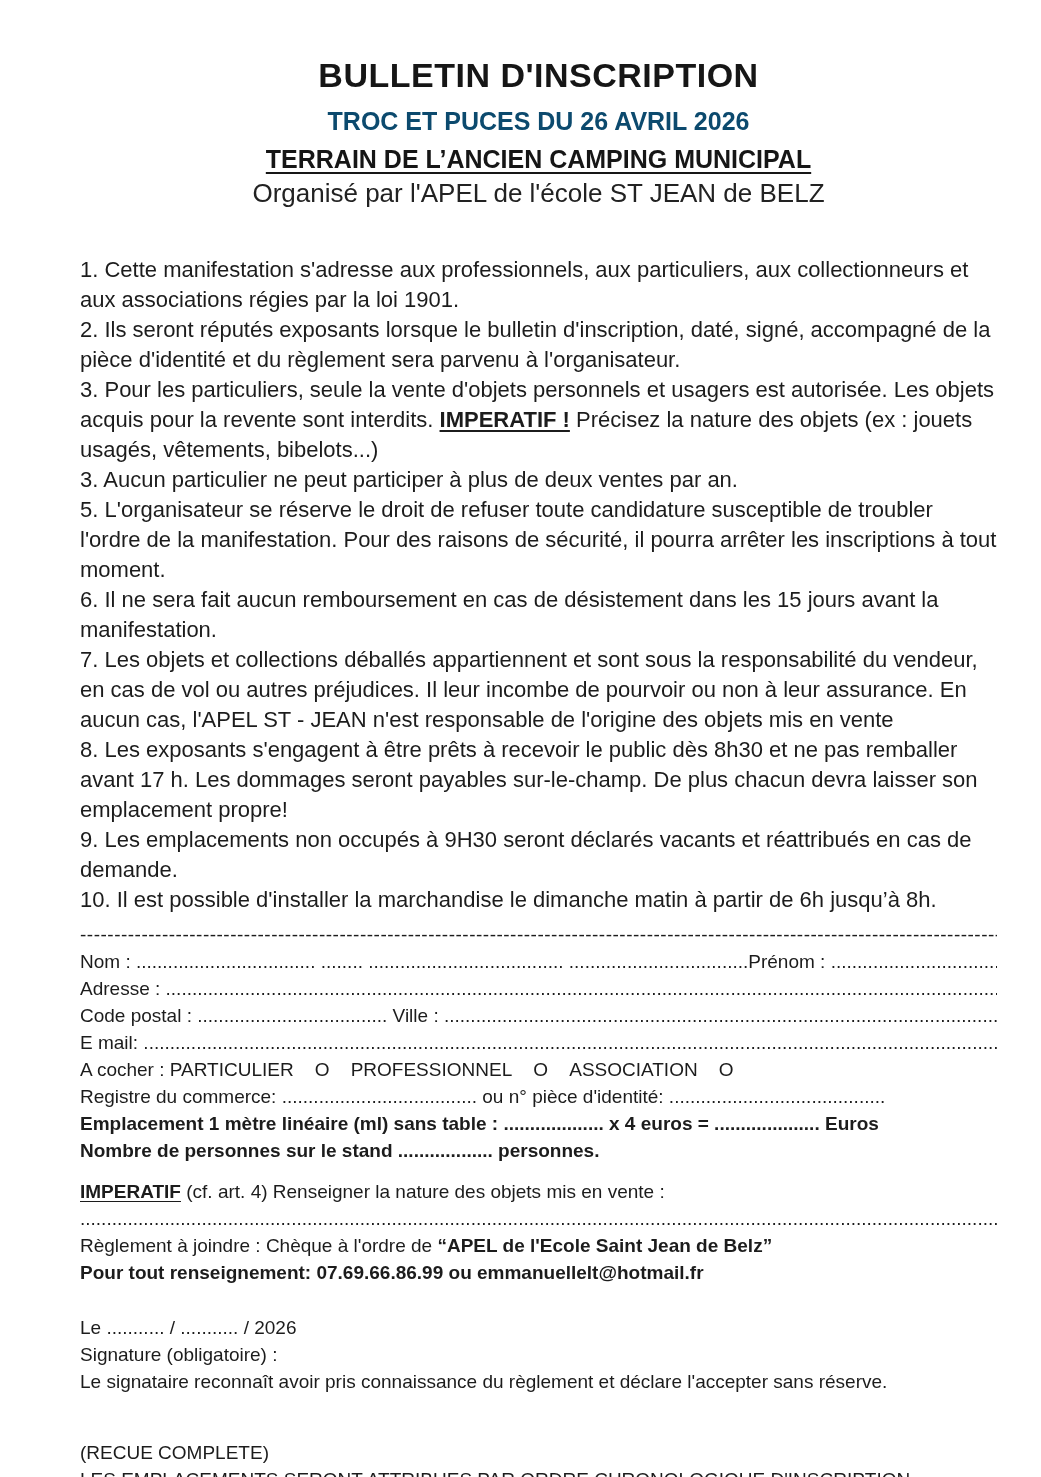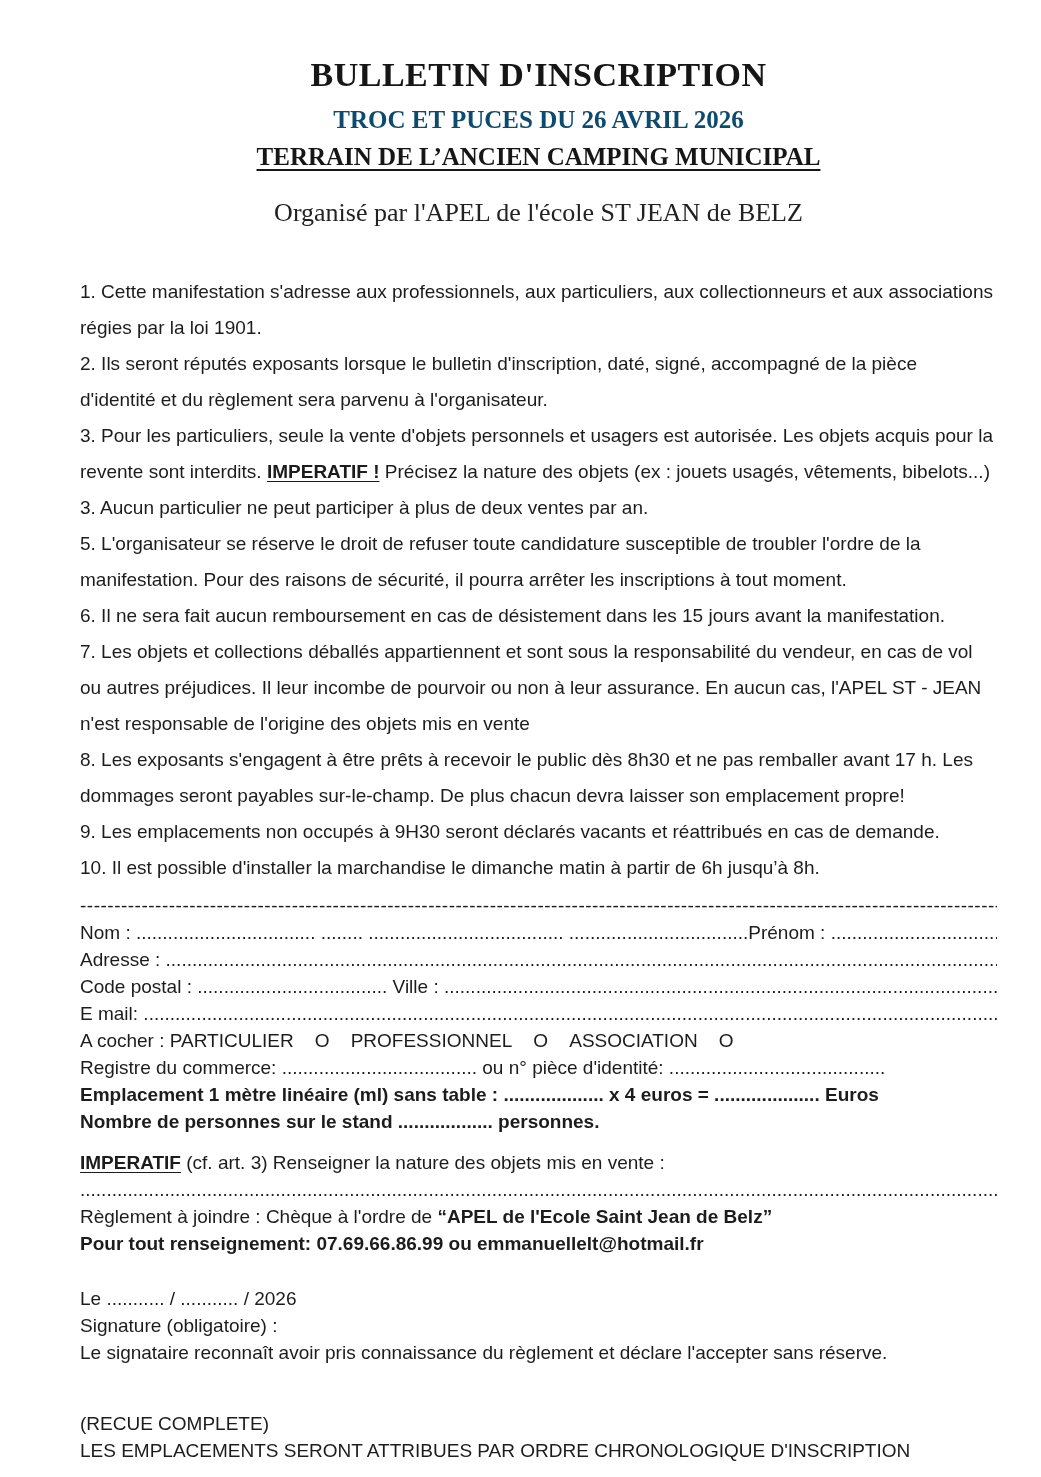--- a/index.html
+++ b/index.html
@@ -8,26 +8,26 @@
     background: #ffffff;
     font-family: "Liberation Sans", sans-serif;
     color: #1c1c1c;
     overflow: hidden;
   }
   .page {
     box-sizing: border-box;
     width: 1041px; height: 1477px;
     padding: 56px 44px 0 80px;
   }
-  .header { text-align: center; margin-bottom: 46px; font-family: Liberation Serif, serif; }
+  .header { text-align: center; margin-bottom: 46px; }
   .t1 { font-size: 34px; font-weight: 700; letter-spacing: 0.5px; margin-bottom: 12px; color: #161616; }
   .t2 { font-size: 25px; font-weight: 700; margin-bottom: 9px; color: #0c4a6e; }
-  .t3 { font-size: 25px; font-weight: 700; text-decoration: underline; text-underline-offset: 4px; margin-bottom: 27px; color: #161616; }
+  .t3 { font-size: 25px; font-weight: 700; text-decoration: underline; text-underline-offset: 4px; margin-bottom: 4px; color: #161616; }
   .t4 { font-size: 26px; font-weight: 400; color: #222; }
-  .rules { font-size: 19px; line-height: 36px; margin-bottom: 6px; }
+  .rules { font-size: 22px; line-height: 30px; margin-bottom: 6px; }
   .rule { margin: 0; }
   .line { font-size: 19px; line-height: 27px; }
   .fill-line { white-space: nowrap; overflow: hidden; }
   .b { font-weight: 700; }
   .u { text-decoration: underline; text-underline-offset: 3px; }
   .bold-line { font-weight: 700; }
   .divider { font-size: 19px; line-height: 27px; letter-spacing: 0.5px; }
   .sp14 { height: 14px; }
   .sp28 { height: 28px; }
   .sp44 { height: 44px; }
@@ -64,21 +64,21 @@
   <div class="line fill-line"><span>Code postal : .................................... Ville : </span><span>......................................................................................................................................................................................................................................</span></div>
   <div class="line fill-line"><span>E mail: </span><span>......................................................................................................................................................................................................................................</span></div>
   <div class="line">A cocher : PARTICULIER&nbsp;&nbsp;&nbsp;&nbsp;O&nbsp;&nbsp;&nbsp;&nbsp;PROFESSIONNEL&nbsp;&nbsp;&nbsp;&nbsp;O&nbsp;&nbsp;&nbsp;&nbsp;ASSOCIATION&nbsp;&nbsp;&nbsp;&nbsp;O</div>
   <div class="line">Registre du commerce: ..................................... ou n° pièce d'identité: .........................................</div>
 
   <div class="line bold-line">Emplacement 1 mètre linéaire (ml) sans table : ................... x 4 euros = .................... Euros</div>
   <div class="line bold-line">Nombre de personnes sur le stand .................. personnes.</div>
 
   <div class="sp14"></div>
 
-  <div class="line"><span class="b u">IMPERATIF</span><span> (cf. art. 3) Renseigner la nature des objets mis en vente :</span></div>
+  <div class="line"><span class="b u">IMPERATIF</span><span> (cf. art. 4) Renseigner la nature des objets mis en vente :</span></div>
   <div class="line fill-line">......................................................................................................................................................................................................................................</div>
 
   <div class="line"><span>Règlement à joindre : Chèque à l'ordre de </span><span class="b">“APEL de l'Ecole Saint Jean de Belz”</span></div>
   <div class="line bold-line">Pour tout renseignement: 07.69.66.86.99 ou emmanuellelt@hotmail.fr</div>
 
   <div class="sp28"></div>
 
   <div class="line">Le ........... / ........... / 2026</div>
   <div class="line">Signature (obligatoire) :</div>
   <div class="line">Le signataire reconnaît avoir pris connaissance du règlement et déclare l'accepter sans réserve.</div>

